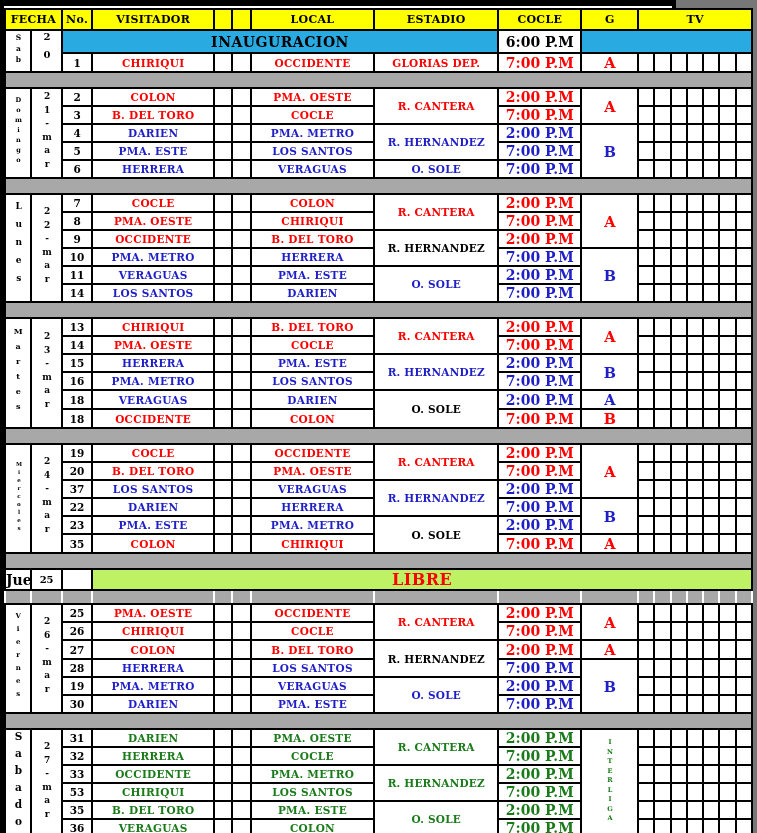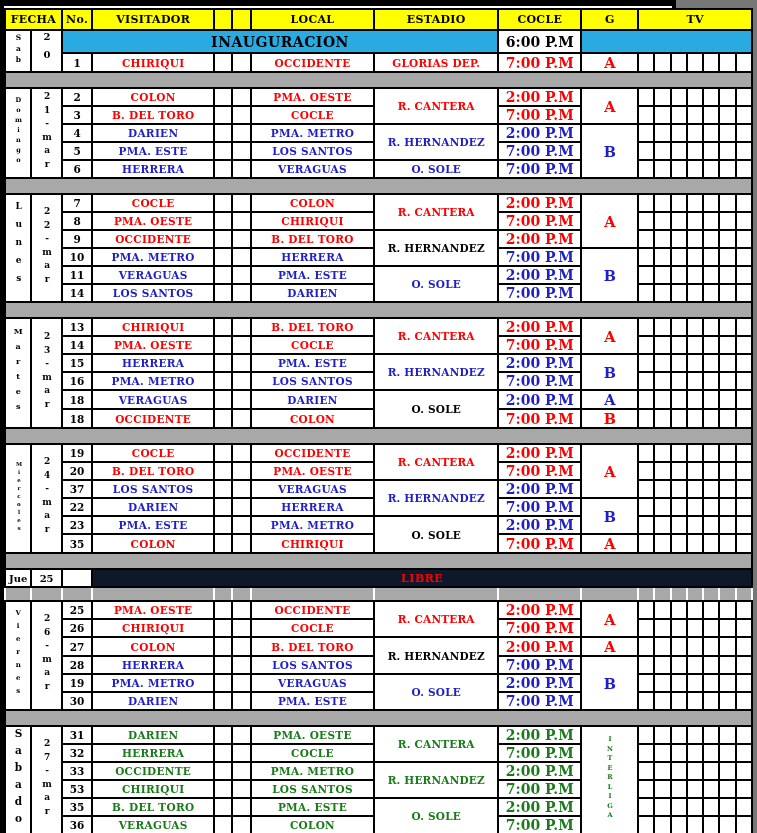--- a/index.html
+++ b/index.html
@@ -15,36 +15,36 @@
   .t{font-size:10.5px;letter-spacing:.3px;}
   .n{font-size:10.5px;height:16px;}
   .e{font-size:10.5px;letter-spacing:.2px;}
   .h{font-size:14px;border-radius:11px;}
   .gc{font-size:14.5px;}
   .cr{color:#FF0000;}
   .cb{color:#1F1FC8;}
   .cg{color:#1B7B1B;}
   .inaug{background:#29ABE2;font-size:14px;letter-spacing:.5px;}
   .if{background:#29ABE2;}
-  .libre{background:#0f172a;color:#FF0000;font-size:11px;letter-spacing:.5px;margin-top:32px;}
+  .libre{background:#bef264;color:#FF0000;font-size:16px;letter-spacing:.5px;margin-top:32px;}
   .sep td{background:#A8A8A8;height:14px;}
   .sepb td{background:#A8A8A8;height:12px;border-color:#fff;
            border-top-color:#000;border-bottom-color:#000;}
   .vert{writing-mode:vertical-rl;text-orientation:upright;display:inline-block;line-height:1;}
   .d0{font-size:7.5px;letter-spacing:2px;}
   .d1{font-size:6.5px;letter-spacing:2px;}
   .d2{font-size:9px;letter-spacing:8px;}
   .d3{font-size:8px;letter-spacing:5px;}
   .d4{font-size:5.5px;letter-spacing:2px;}
   .d6{font-size:7px;letter-spacing:4px;}
   .d7{font-size:10.5px;letter-spacing:5px;}
   .dt0{font-size:10px;letter-spacing:7px;}
   .dt{font-size:9px;letter-spacing:3.5px;}
   .inter{font-size:6.5px;letter-spacing:1.5px;color:#1B7B1B;}
-  .jd{font-size:10px;}
+  .jd{font-size:14px;}
   .jdt{font-size:10px;}
 </style>
 </head>
 <body>
 
 <div class="sheet">
 <div class="topbar"></div>
 <div class="topgap"></div>
 
 <table>

